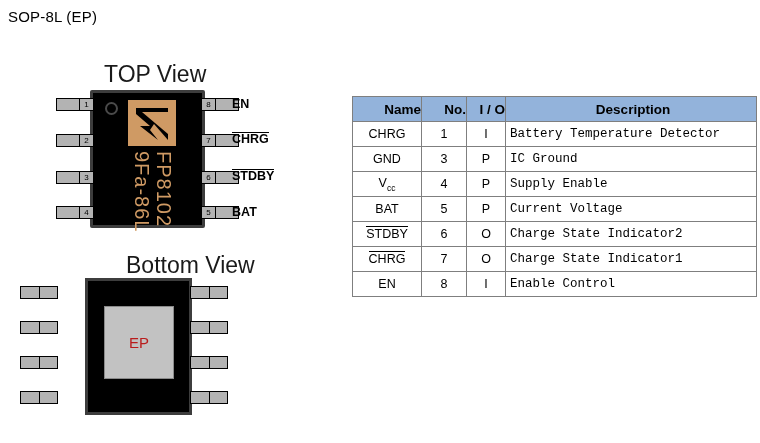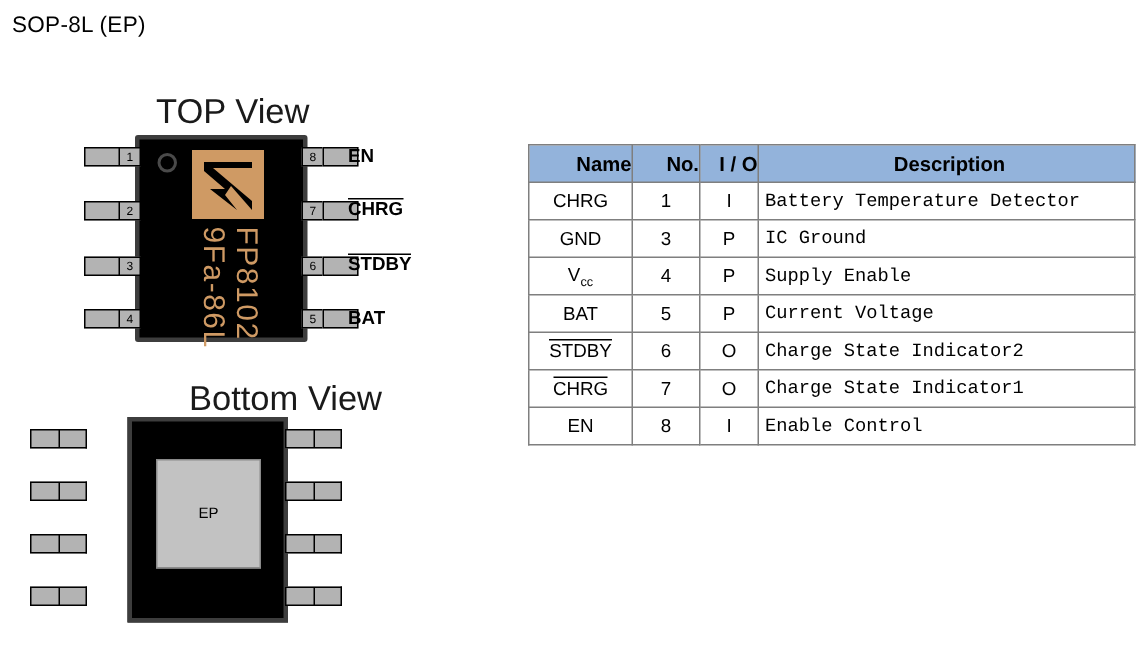--- a/index.html
+++ b/index.html
@@ -168,22 +168,22 @@
     left: 104px;
     top: 31px;
     width: 70px;
     height: 73px;
     background: #c2c2c2;
     border: 1px solid #8a8a8a;
     box-sizing: border-box;
     display: flex;
     align-items: center;
     justify-content: center;
-    font-size: 10px;
-    color: #000000;
+    font-size: 15px;
+    color: #b91c1c;
   }
   
   .blead {
     position: absolute;
     width: 38px;
     height: 13px;
     display: flex;
   }
   .blead span {
     flex: 1;

